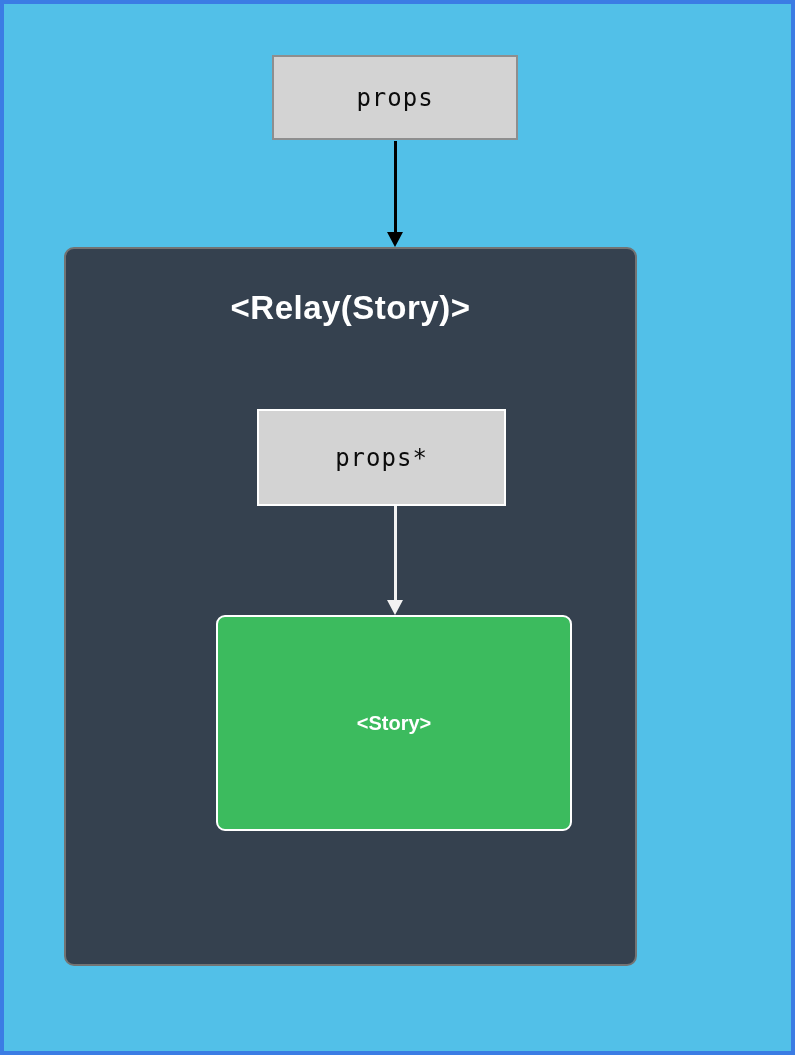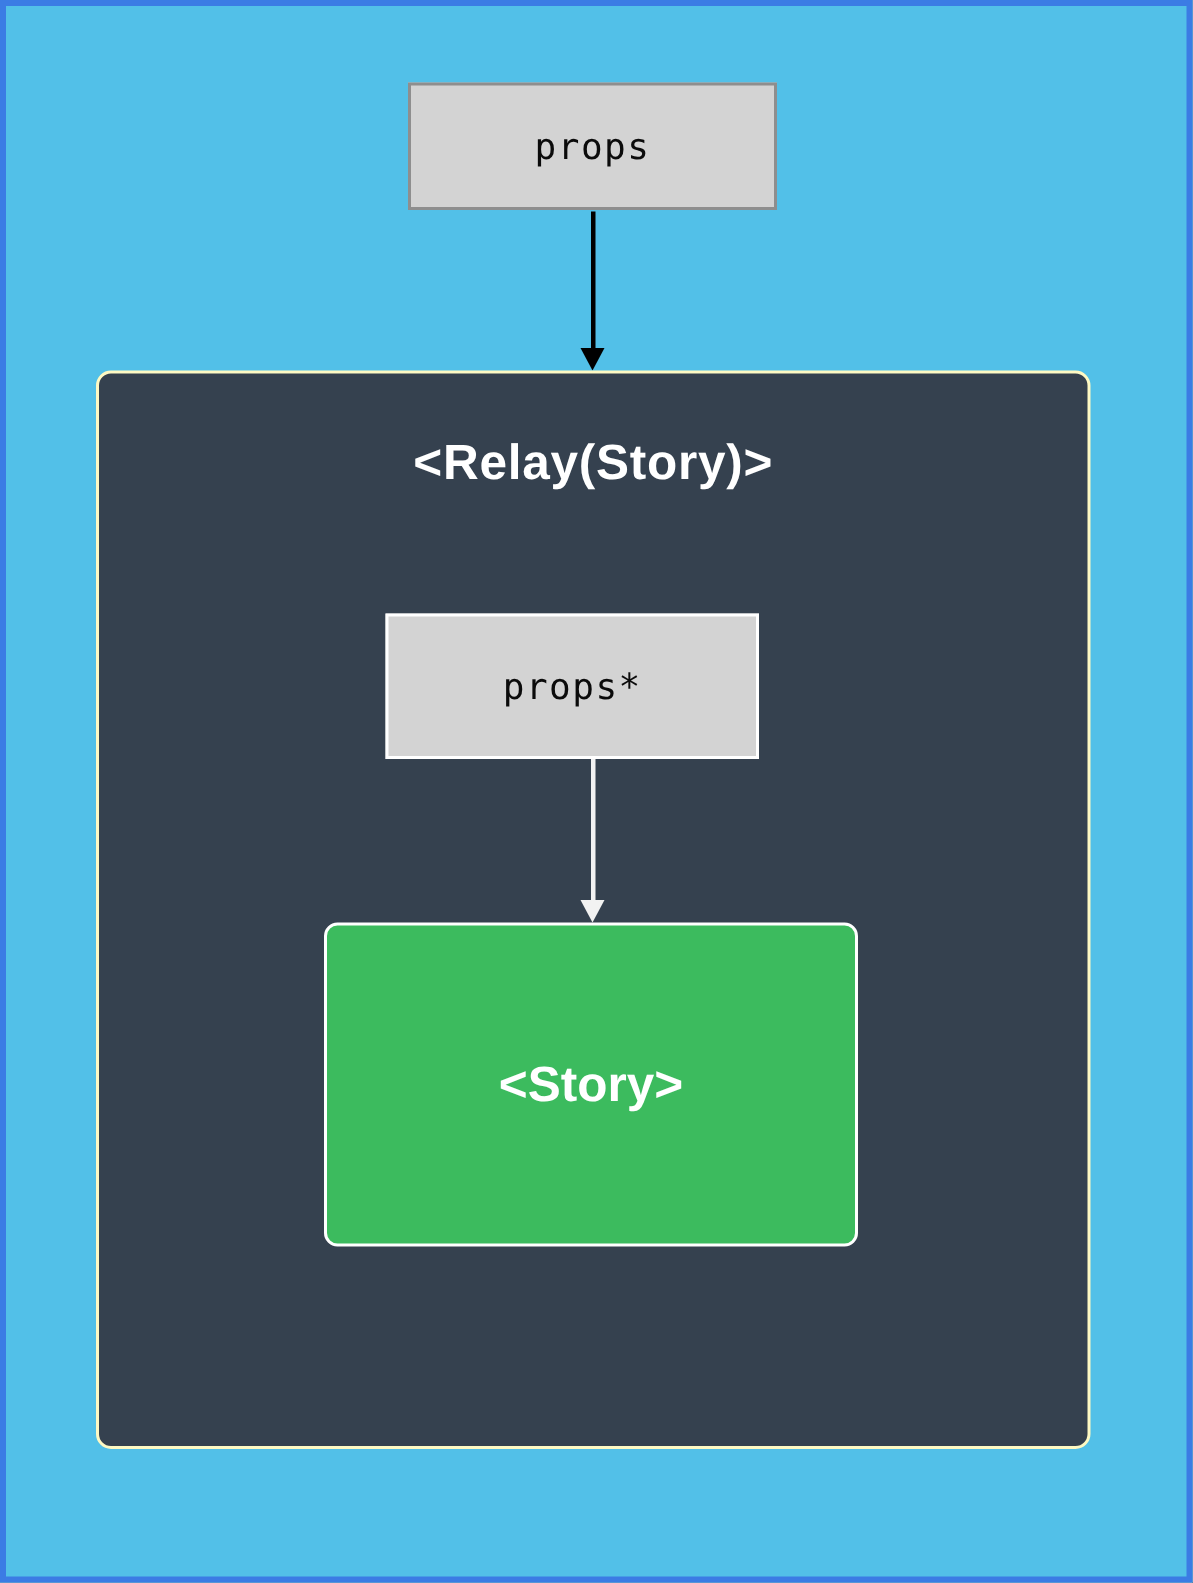--- a/index.html
+++ b/index.html
@@ -68,25 +68,25 @@
     border-top-style: solid;
   }
   .arrow-dark .shaft { background: var(--arrow-dark, #000000); }
   .arrow-dark .head  { border-top-color: var(--arrow-dark, #000000); }
   .arrow-light .shaft { background: var(--arrow-light, #f2f2f2); }
   .arrow-light .head  { border-top-color: var(--arrow-light, #f2f2f2); }
   .relay-container {
     position: absolute;
     left: 60px;
     top: 243px;
-    width: 663px;
+    width: 573px;
     height: 719px;
     box-sizing: border-box;
     background: var(--container-bg, #35414f);
-    border: 2px solid #fef9c3;
+    border: 2px solid #737373;
     border-radius: 10px;
   }
   .relay-title {
     position: absolute;
     left: 0;
     right: 0;
     top: 40px;
     text-align: center;
     color: #ffffff;
     font-weight: bold;
@@ -106,21 +106,21 @@
     top: 611px;
     width: 356px;
     height: 216px;
     background: var(--green-bg, #3cbb5e);
     border: 2px solid #ffffff;
     border-radius: 9px;
   }
   .story-label {
     color: #ffffff;
     font-weight: bold;
-    font-size: 33px;
+    font-size: 20px;
   }
 </style>
 </head>
 <body>
 
 <div class="page">
 
   <div class="box props-box">
     <span class="mono-label">props</span>
   </div>

